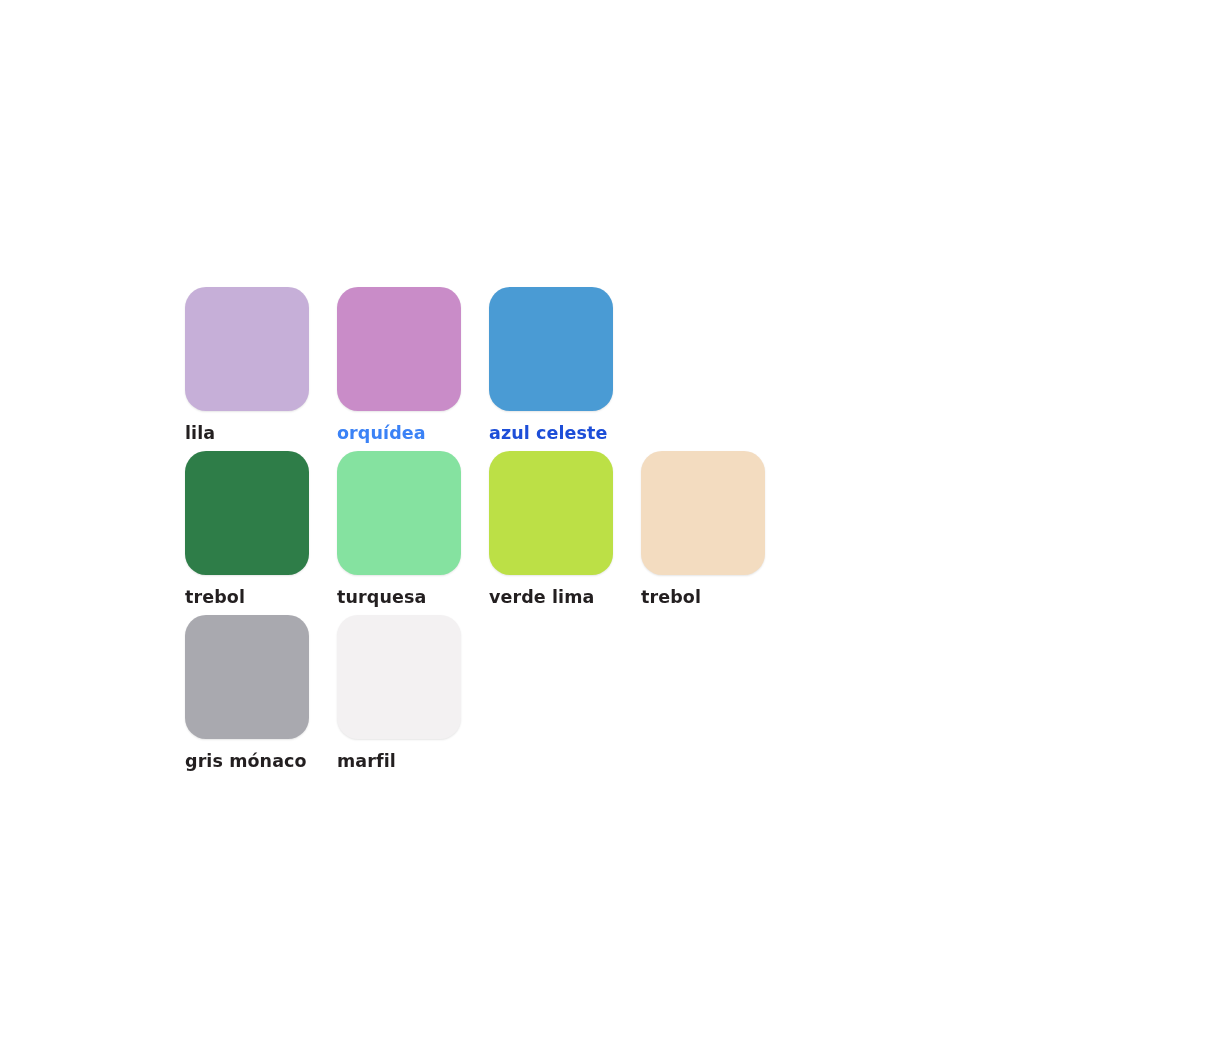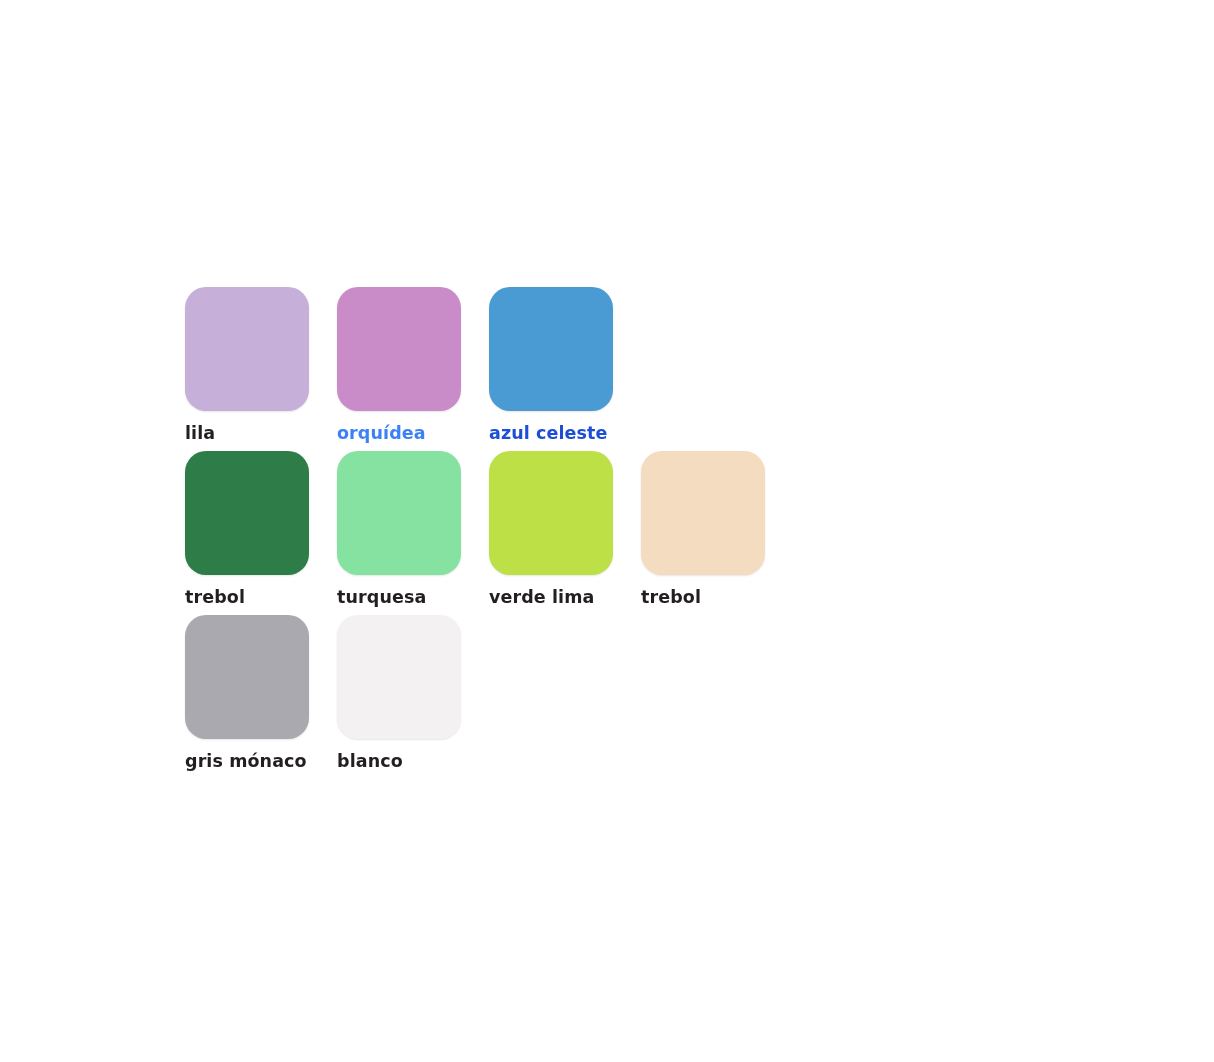--- a/index.html
+++ b/index.html
@@ -92,16 +92,16 @@
         <div class="swatch-label" style="color: rgb(35, 31, 32);">trebol</div>
       </div>
     </div>
     <div class="swatch-row">
       <div class="swatch-cell">
         <div class="swatch-chip" style="background-color: rgb(169, 169, 175);"></div>
         <div class="swatch-label" style="color: rgb(35, 31, 32);">gris mónaco</div>
       </div>
       <div class="swatch-cell">
         <div class="swatch-chip" style="background-color: rgb(243, 241, 242);"></div>
-        <div class="swatch-label" style="color: rgb(35, 31, 32);">blanco</div>
+        <div class="swatch-label" style="color: rgb(35, 31, 32);">marfil</div>
       </div>
     </div>
   </main>
 
 </body></html>

